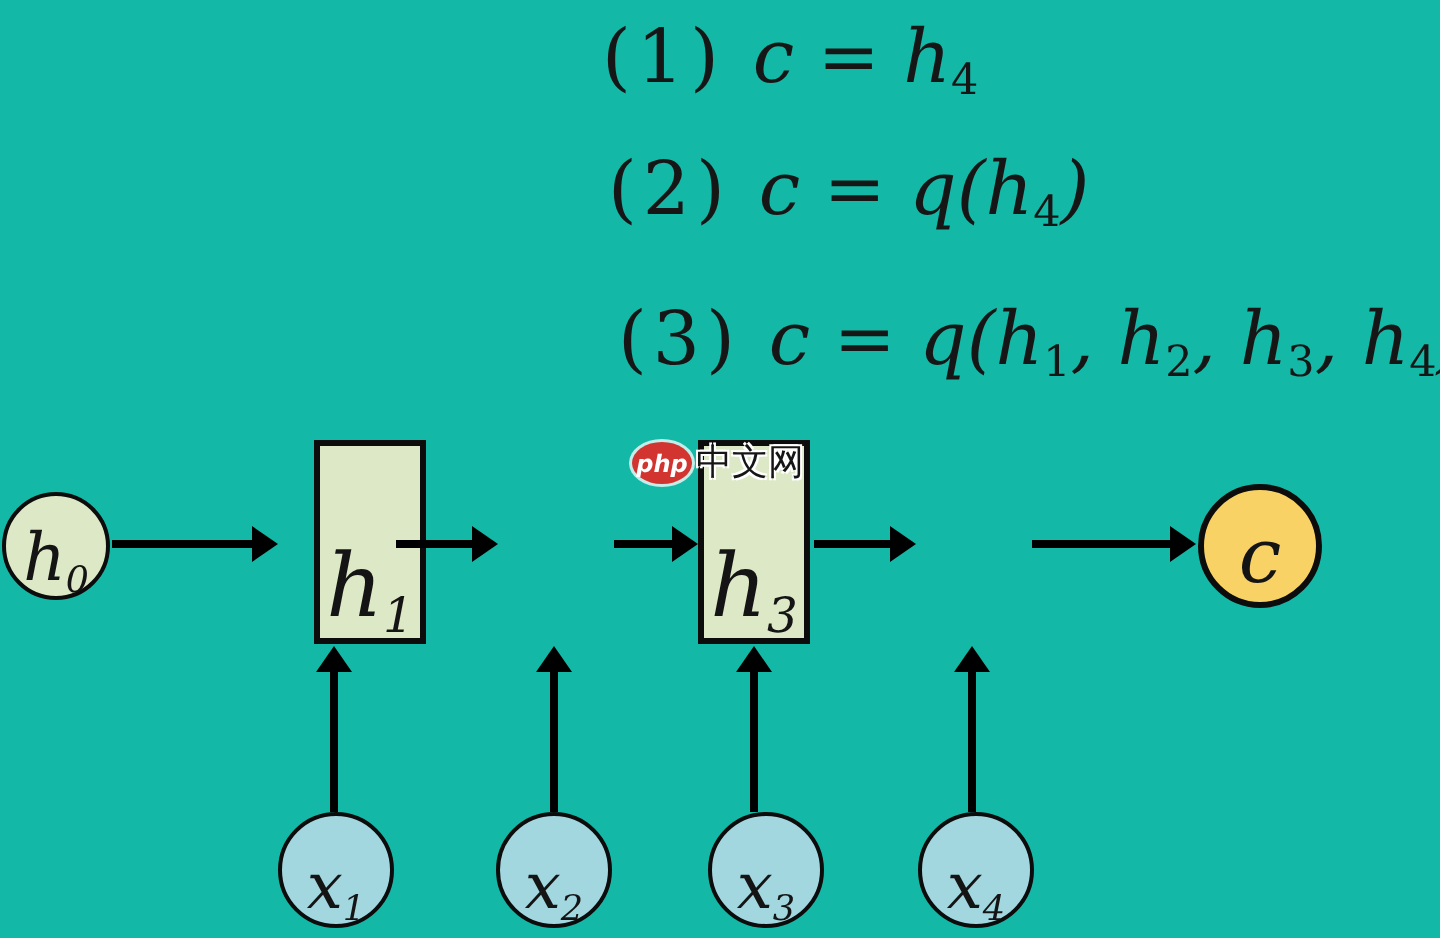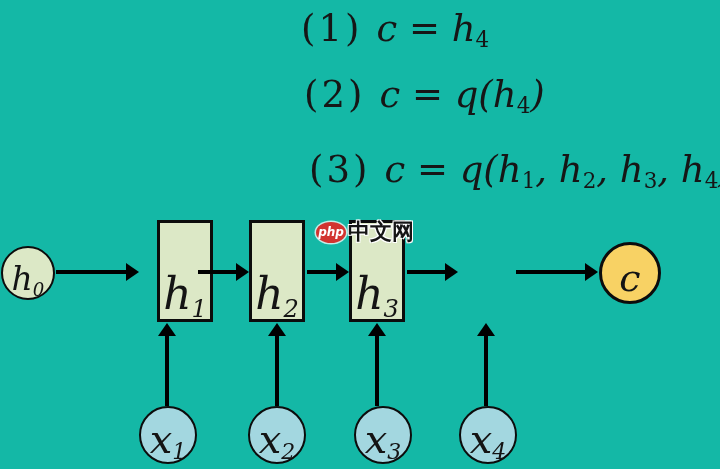--- a/index.html
+++ b/index.html
@@ -29,21 +29,21 @@
   .h0{left:1px;top:246px;width:54px;height:54px;border-width:2.5px;background:var(--hidden-fill,#dce8c6);}
   .cnode{left:599px;top:242px;width:62px;height:62px;background:var(--context-fill,#f8d264);}
   .xn{width:58px;height:58px;top:406px;border-width:2.5px;background:var(--input-fill,#a3d7e0);}
   .x1{left:139px;} .x2{left:248px;} .x3{left:354px;} .x4{left:459px;}
   .lbl{font-style:italic;line-height:1;transform:translateY(-3px);}
   .lbl sub{font-size:55%;line-height:0;vertical-align:-8px;font-style:italic;}
   .rect .lbl{font-size:44px;}
   .h0 .lbl{font-size:33px;}
   .h0 .lbl sub{vertical-align:-6px;}
   .cnode .lbl{font-size:38px;transform:translateY(-4px);}
-  .xn .lbl{font-size:40px;}
+  .xn .lbl{font-size:32px;}
   .xn .lbl sub{vertical-align:-6px;}
   
   .arr-h{position:absolute;height:4px;background:#000;top:270px;}
   .arr-h::after{
     content:"";position:absolute;right:-13px;top:-7px;width:0;height:0;
     border-left:13px solid #000;border-top:9px solid transparent;border-bottom:9px solid transparent;
   }
   .a1{left:56px;width:70px;}
   .a2{left:198px;width:38px;}
   .a3{left:307px;width:29px;}
@@ -59,21 +59,21 @@
   .watermark{position:absolute;left:316px;top:221px;display:flex;align-items:center;z-index:6;}
   .wm-logo{
     width:30px;height:21px;border-radius:50%;
     background:var(--logo-color,#d23430);
     color:#fff;font-family:"DejaVu Sans",sans-serif;font-style:italic;font-weight:bold;font-size:12px;
     display:flex;align-items:center;justify-content:center;
     box-shadow:0 0 0 1.5px rgba(255,255,255,0.75);
     flex:0 0 auto;
   }
   .wm-text{
-    font-family:"DejaVu Sans",sans-serif;font-weight:bold;font-size:22px;color:#151515;
+    font-family:"DejaVu Sans",sans-serif;font-weight:normal;font-size:18px;color:#151515;
     margin-left:2px;line-height:1;
     text-shadow:-1px -1px 0 #fff,1px -1px 0 #fff,-1px 1px 0 #fff,1px 1px 0 #fff;
     white-space:nowrap;
   }
 </style>
 </head>
 <body>
 
 <div class="canvas">
 
@@ -86,23 +86,20 @@
   <div class="eq-row eq3">
     <span class="eq-label">(3)</span><span class="eq-formula"><i>c = q(h</i><sub>1</sub><i>, h</i><sub>2</sub><i>, h</i><sub>3</sub><i>, h</i><sub>4</sub><i>)</i></span>
   </div>
 
   <div class="node circ h0">
     <span class="lbl"><i>h</i><sub>0</sub></span>
   </div>
 
   <div class="node rect r1">
     <span class="lbl"><i>h</i><sub>1</sub></span>
-  </div>
-  <div class="node rect r2">
-    <span class="lbl"><i>h</i><sub>2</sub></span>
   </div>
   <div class="node rect r3">
     <span class="lbl"><i>h</i><sub>3</sub></span>
   </div>
 
   <div class="node circ cnode">
     <span class="lbl"><i>c</i><sub></sub></span>
   </div>
 
   <div class="node circ xn x1">

